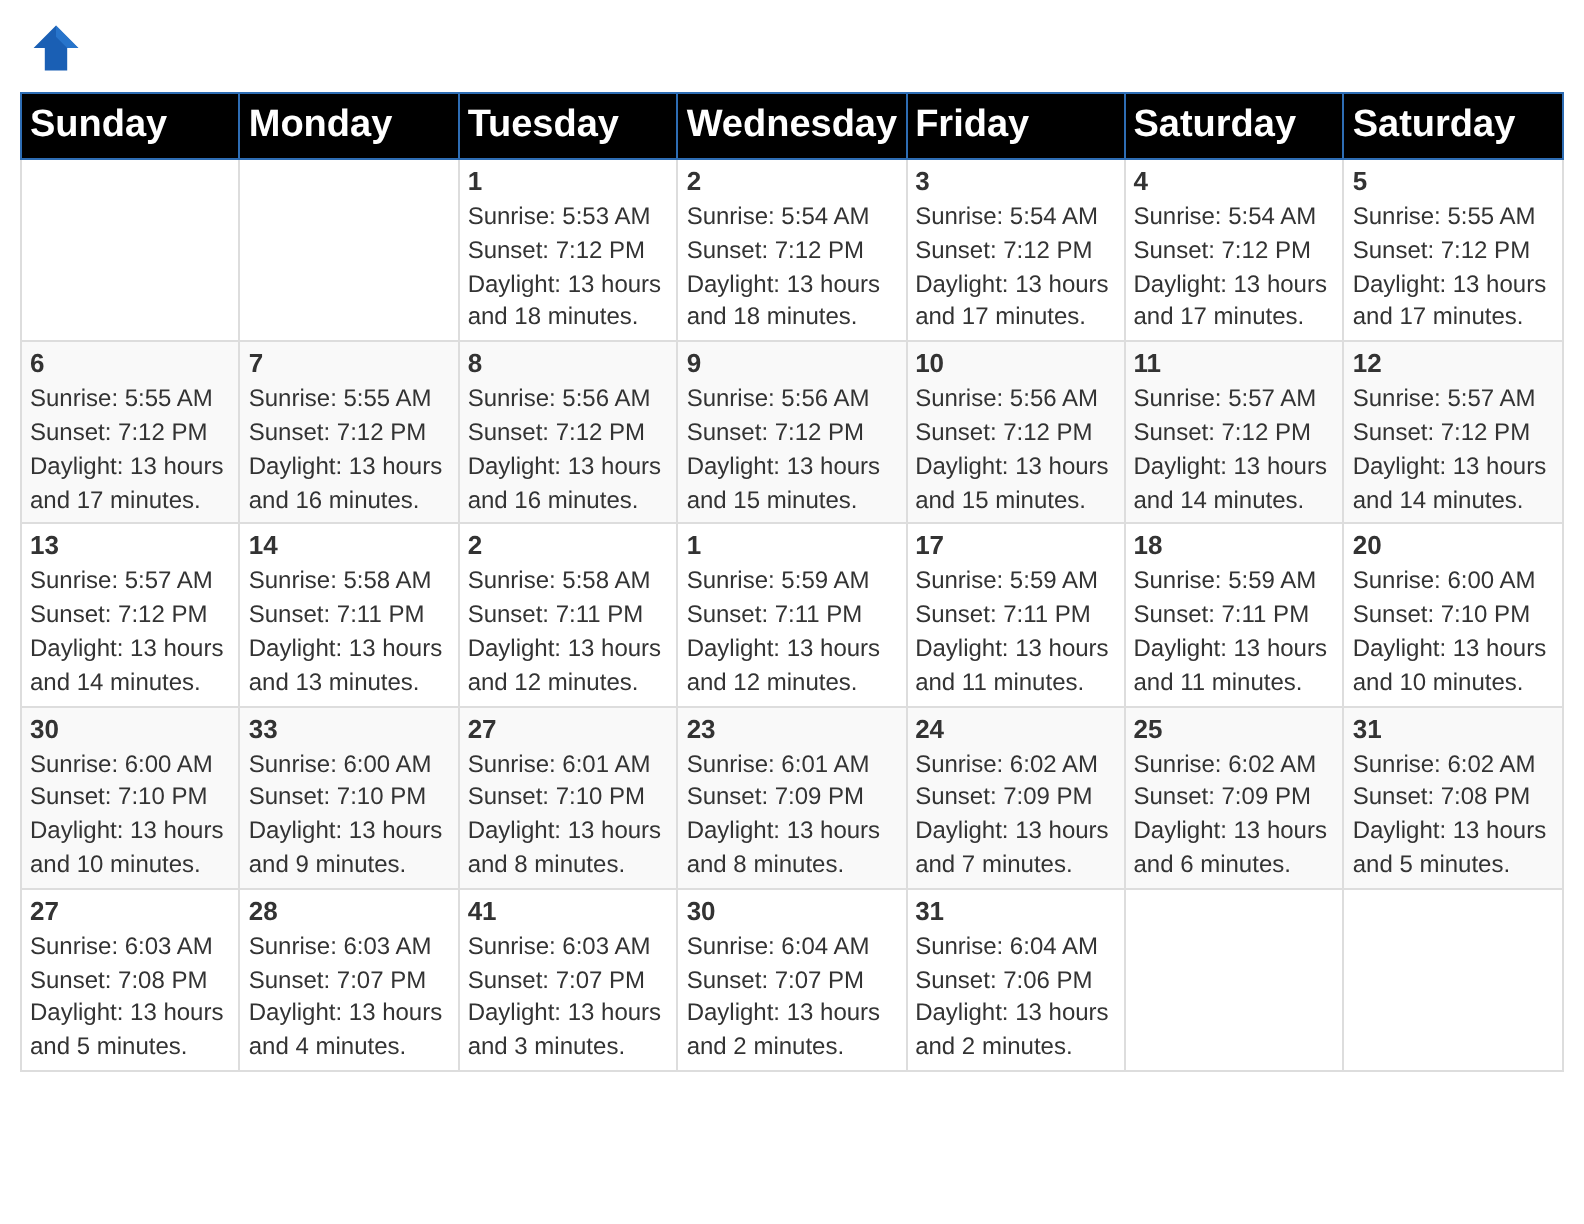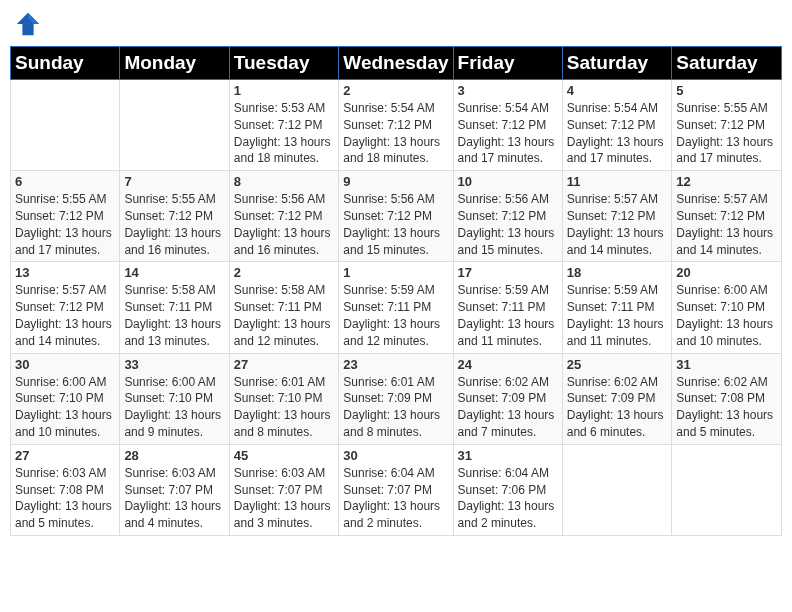--- a/index.html
+++ b/index.html
@@ -295,21 +295,21 @@
 Sunset: 7:08 PM
 Daylight: 13 hours and 5 minutes.</div>
         </td>
         <td>
           <span class="day-number">28</span>
           <div class="cell-info" style="white-space: pre-line;">Sunrise: 6:03 AM
 Sunset: 7:07 PM
 Daylight: 13 hours and 4 minutes.</div>
         </td>
         <td>
-          <span class="day-number">45</span>
+          <span class="day-number">41</span>
           <div class="cell-info" style="white-space: pre-line;">Sunrise: 6:03 AM
 Sunset: 7:07 PM
 Daylight: 13 hours and 3 minutes.</div>
         </td>
         <td>
           <span class="day-number">30</span>
           <div class="cell-info" style="white-space: pre-line;">Sunrise: 6:04 AM
 Sunset: 7:07 PM
 Daylight: 13 hours and 2 minutes.</div>
         </td>

